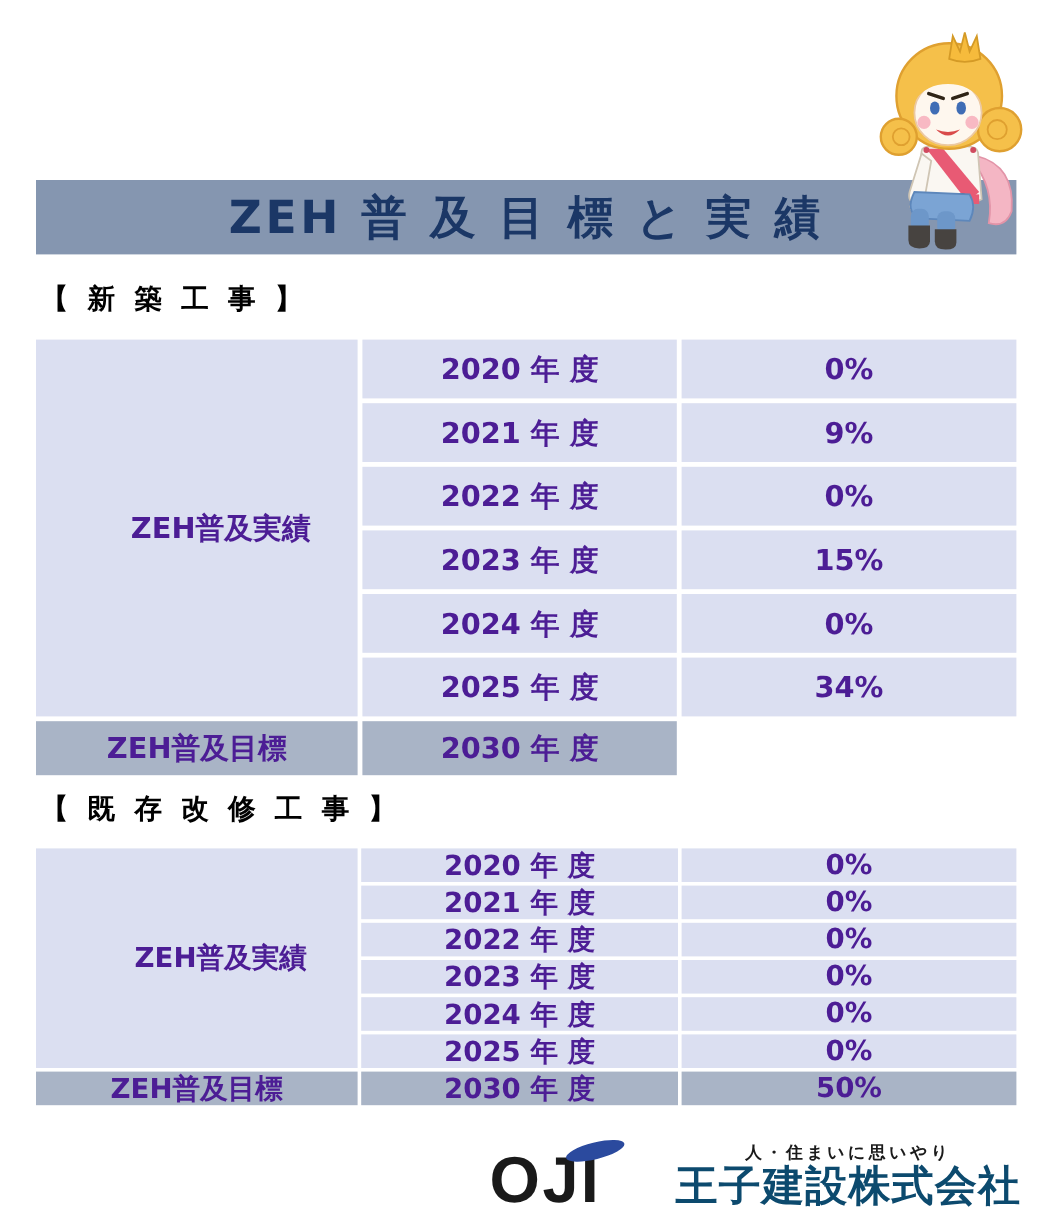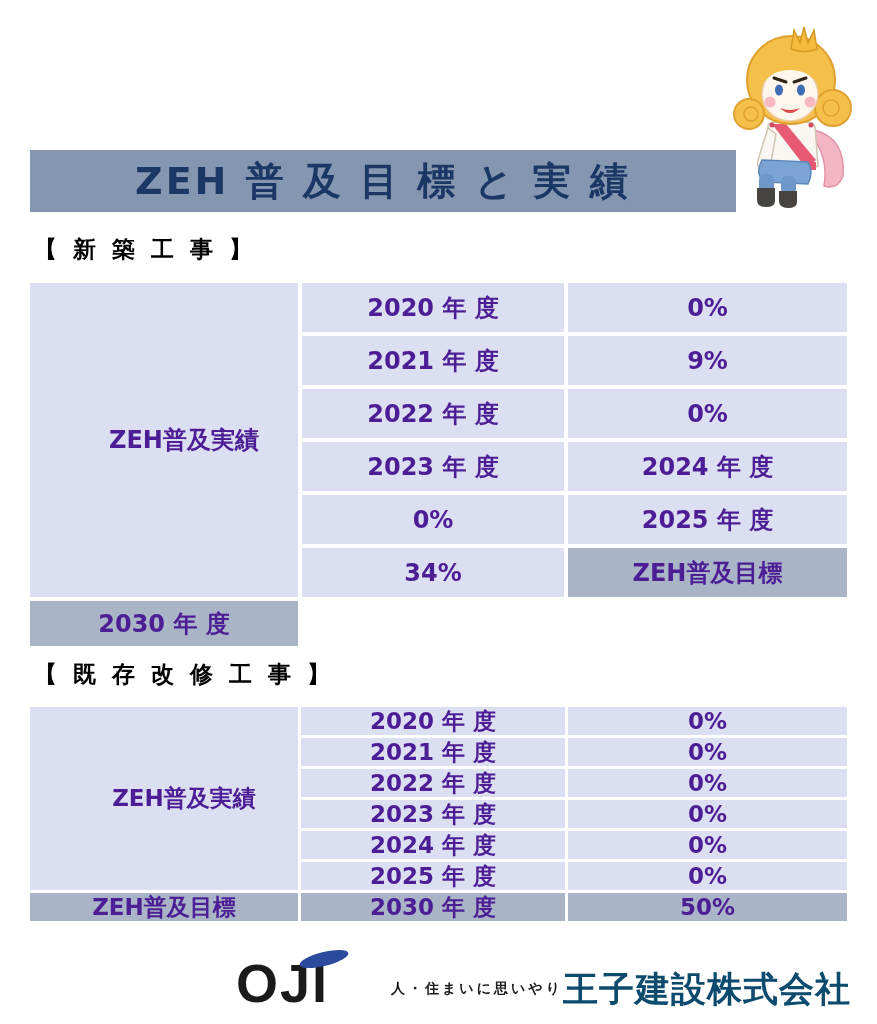--- a/index.html
+++ b/index.html
@@ -2,21 +2,21 @@
 <html><head>
 <meta charset="utf-8">
 <style>
   html,body { margin:0; padding:0; background:#ffffff; }
   .page {
     position:relative; width:877px; height:1024px; background:#ffffff;
     font-family:"DejaVu Sans","Liberation Sans",sans-serif; overflow:hidden;
   }
   
   .title-bar {
-    position:absolute; left:30px; top:150px; width:706px; height:62px;
+    position:absolute; left:30px; top:150px; width:817px; height:62px;
     background:#8596b0; display:flex; align-items:center; justify-content:center; z-index:1;
   }
   .title-text {
     font-size:38px; font-weight:bold; color:#1b3766; letter-spacing:3px; white-space:pre;
   }
   
   .section-heading {
     position:absolute; left:34px; font-size:23px; font-weight:bold; color:#000000;
     letter-spacing:4px; white-space:pre; z-index:1;
   }
@@ -34,21 +34,21 @@
   }
   #table-new  .cell { font-size:24px; }
   #table-reno .cell { font-size:23px; }
   .result-cell { grid-row:1 / span 6; grid-column:1;padding-left:40px; }
   .target-cell { background:#a9b4c6; }
   
   .footer {
     position:absolute; right:26px; bottom:14px; display:flex; align-items:flex-end; gap:20px; z-index:1;
   }
   .oji-logo { width:135px; height:62px; display:block; }
-  .company-block { display:flex; flex-direction:row; align-items:center; padding-bottom:2px; }
+  .company-block { display:flex; flex-direction:column; align-items:center; padding-bottom:2px; }
   .tagline { font-size:14px; font-weight:bold; letter-spacing:3px; color:#1a1a1a; }
   .company { font-size:35px; font-weight:bold; color:#0c4a6e; letter-spacing:1px; line-height:1.1; }
   
   .mascot { position:absolute; left:728px; top:18px; width:140px; height:195px; z-index:3; }
 </style>
 </head>
 <body>
 
 <div class="page">
 
@@ -110,20 +110,21 @@
 
   <div class="ztable" id="table-new">
     <div class="cell result-cell">ZEH普及実績</div>
     <div class="cell">2020 年 度</div>
     <div class="cell">0%</div>
     <div class="cell">2021 年 度</div>
     <div class="cell">9%</div>
     <div class="cell">2022 年 度</div>
     <div class="cell">0%</div>
     <div class="cell">2023 年 度</div>
+    <div class="cell">15%</div>
     <div class="cell">2024 年 度</div>
     <div class="cell">0%</div>
     <div class="cell">2025 年 度</div>
     <div class="cell">34%</div>
     <div class="cell target-cell">ZEH普及目標</div>
     <div class="cell target-cell">2030 年 度</div>
   </div>
 
   <div class="section-heading" id="heading-reno">【 既 存 改 修 工 事 】</div>
 

